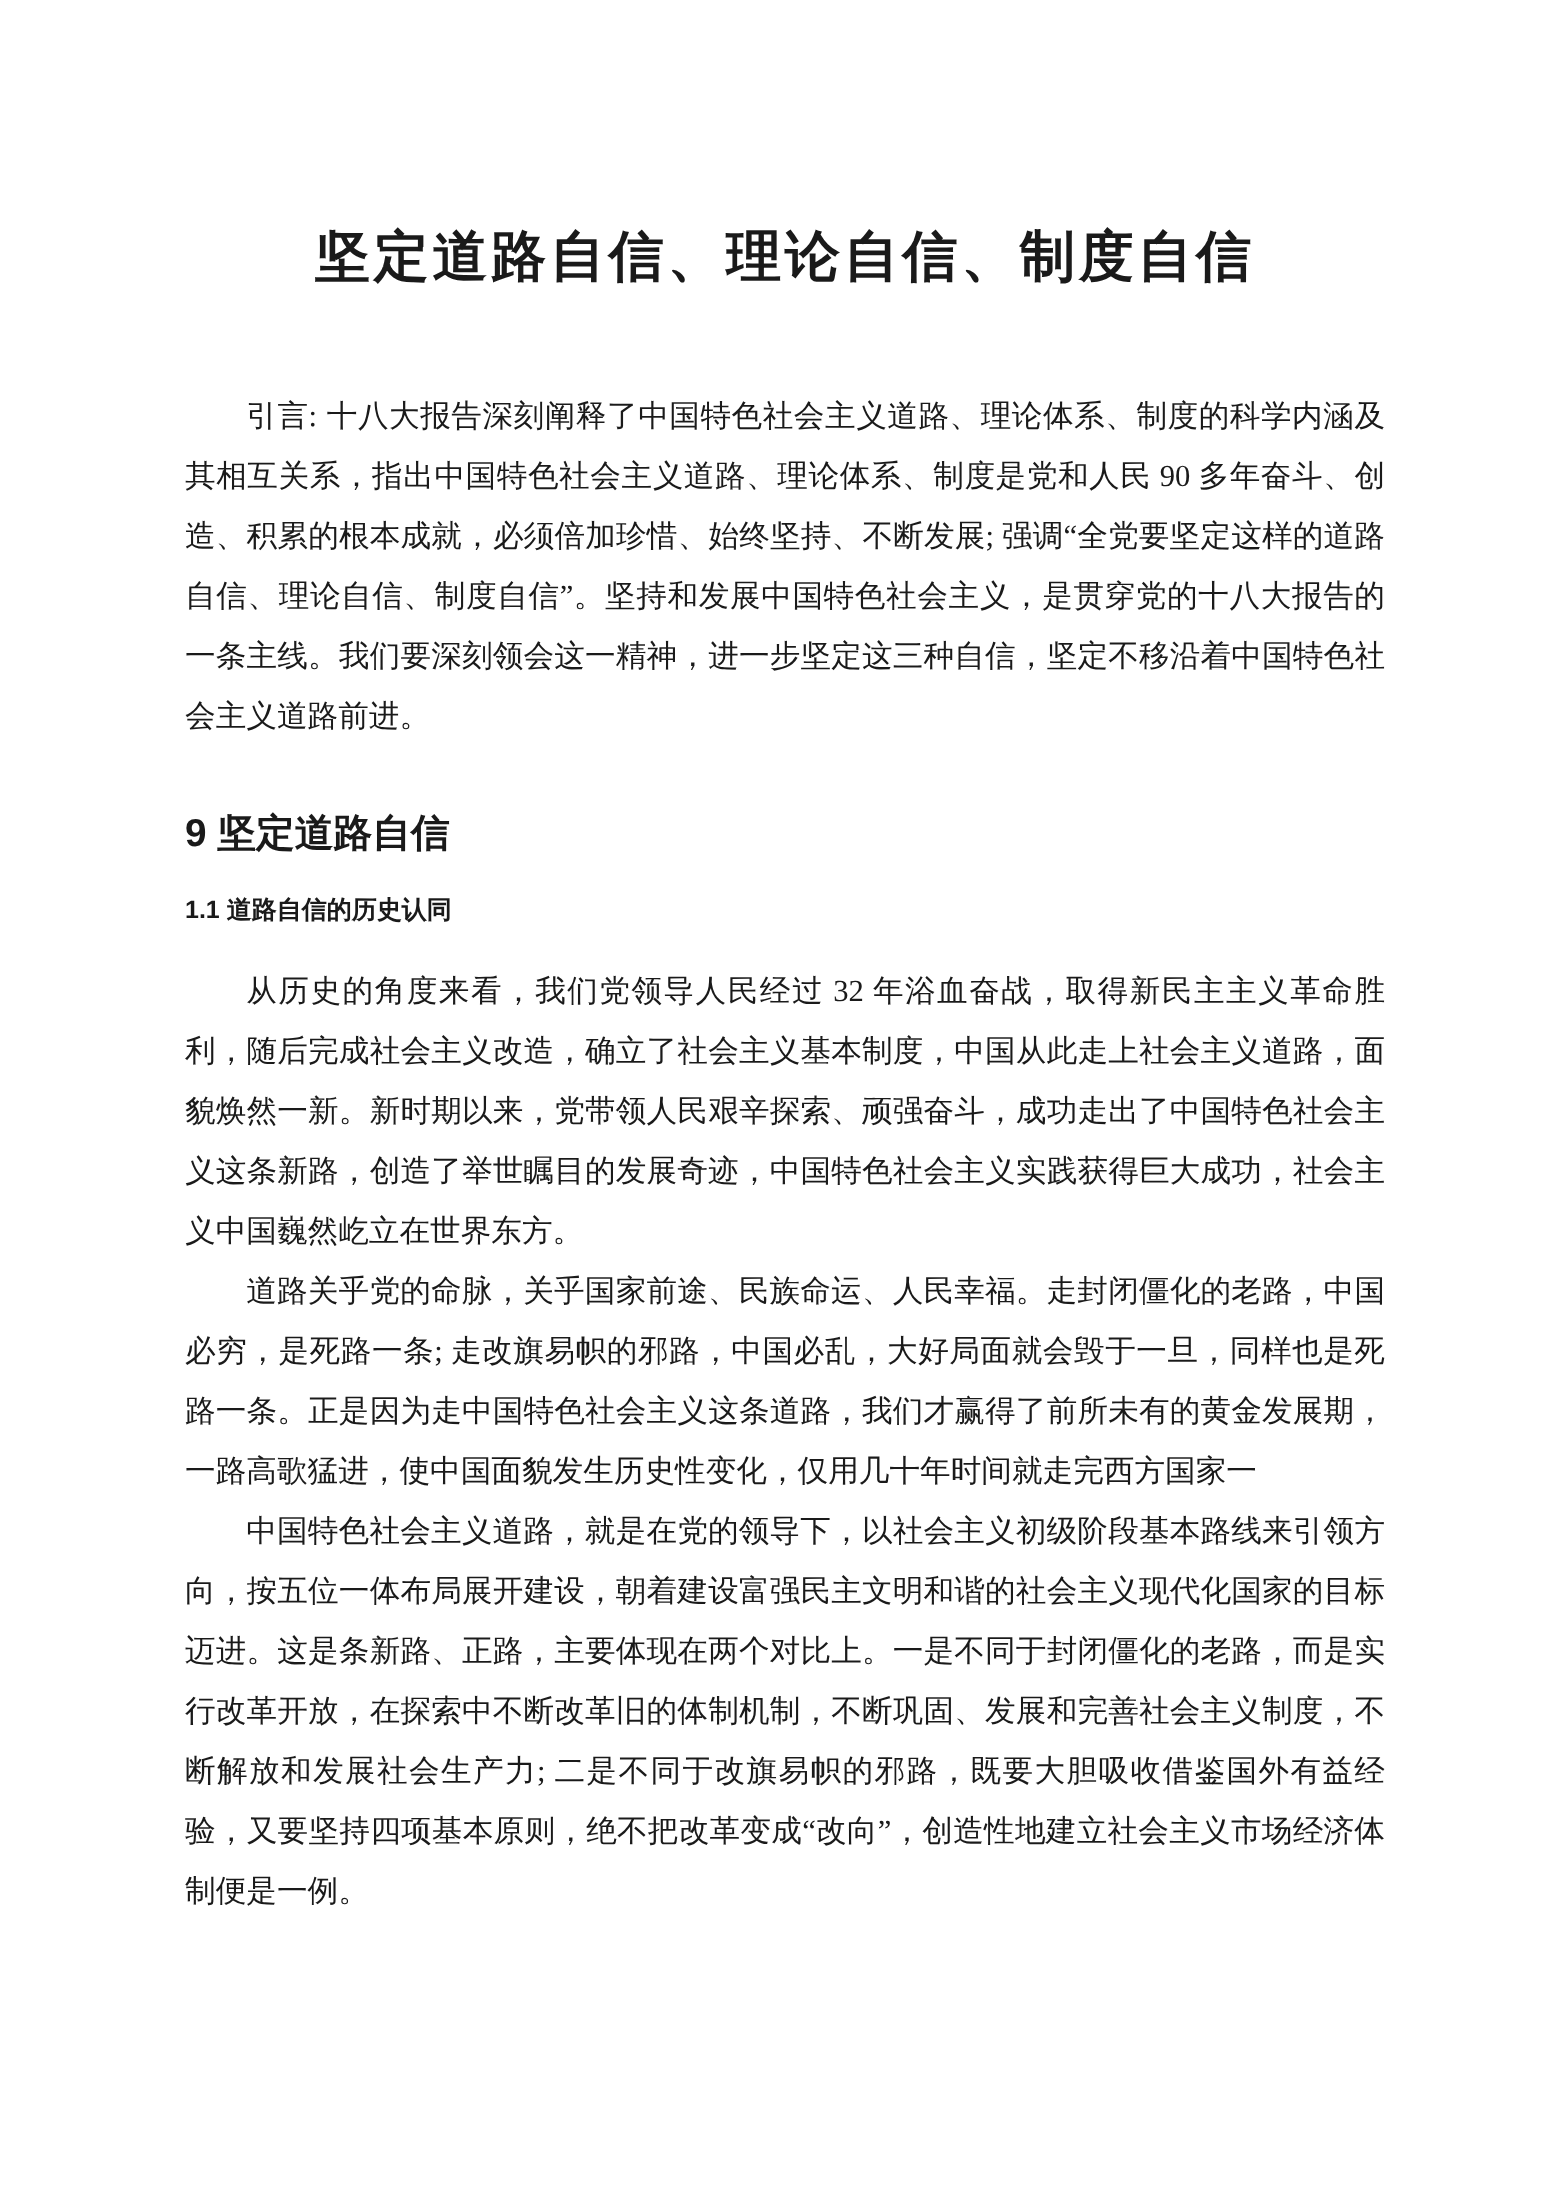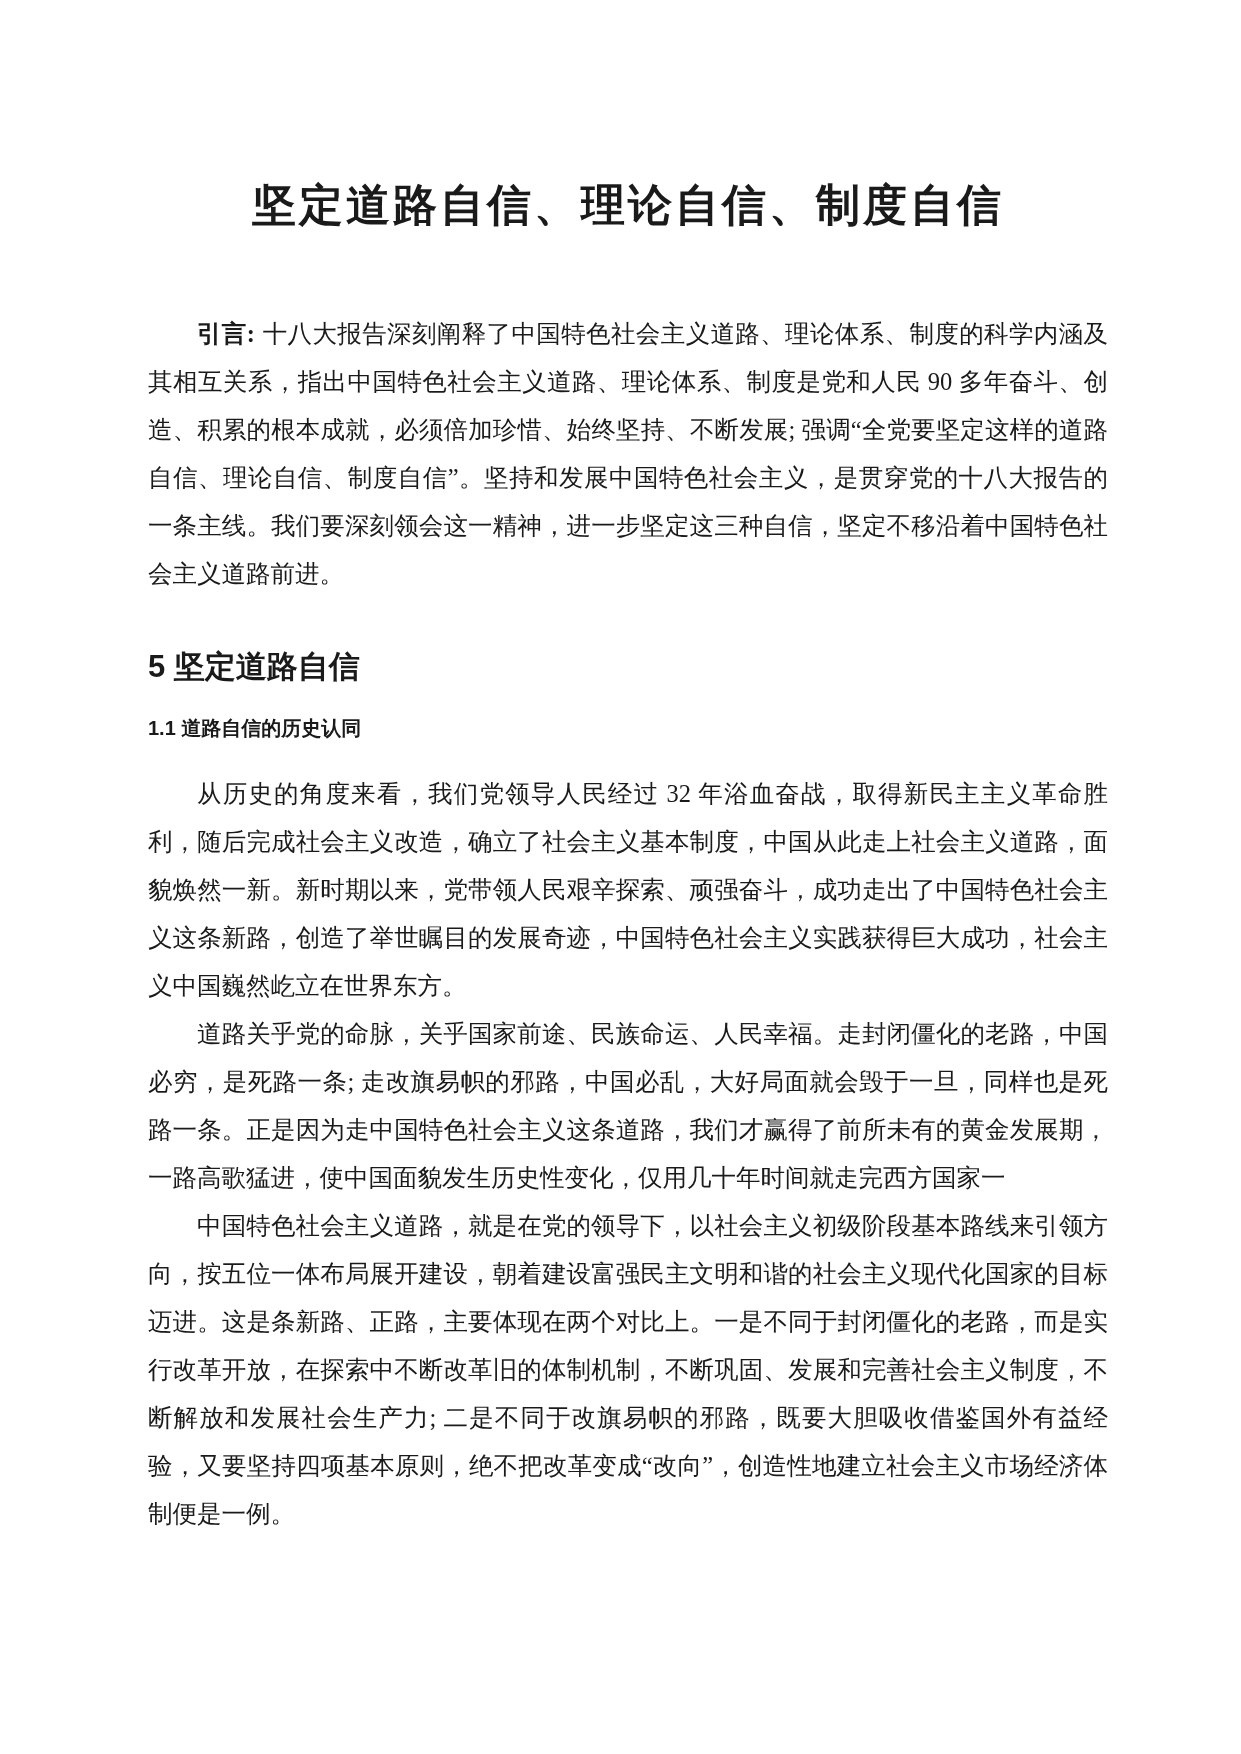--- a/index.html
+++ b/index.html
@@ -32,21 +32,21 @@
     font-size: 24.5px;
     line-height: 48px;
     text-align: justify;
     text-indent: 2em;
     font-weight: 400;
   }
   .intro-para {
     margin-top: 78px;
   }
   .intro-label {
-    font-weight: 700;
+    font-weight: 400;
     margin-right: 0.3em;
   }
   .h-section {
     margin: 48px 0 0 0;
     font-family: "Liberation Sans", "DejaVu Sans", sans-serif;
     font-size: 31px;
     line-height: 42px;
     font-weight: 700;
   }
   .h-subsection {
@@ -59,21 +59,21 @@
 </style>
 </head>
 <body>
 
 <div class="page">
 
   <h1 class="doc-title">坚定道路自信、理论自信、制度自信</h1>
 
   <p class="body-para intro-para"><strong class="intro-label">引言:</strong><span>十八大报告深刻阐释了中国特色社会主义道路、理论体系、制度的科学内涵及其相互关系，指出中国特色社会主义道路、理论体系、制度是党和人民 90 多年奋斗、创造、积累的根本成就，必须倍加珍惜、始终坚持、不断发展; 强调“全党要坚定这样的道路自信、理论自信、制度自信”。坚持和发展中国特色社会主义，是贯穿党的十八大报告的一条主线。我们要深刻领会这一精神，进一步坚定这三种自信，坚定不移沿着中国特色社会主义道路前进。</span></p>
 
-  <h2 class="h-section">5 坚定道路自信</h2>
+  <h2 class="h-section">9 坚定道路自信</h2>
 
   <h3 class="h-subsection">1.1 道路自信的历史认同</h3>
 
   <p class="body-para">从历史的角度来看，我们党领导人民经过 32 年浴血奋战，取得新民主主义革命胜利，随后完成社会主义改造，确立了社会主义基本制度，中国从此走上社会主义道路，面貌焕然一新。新时期以来，党带领人民艰辛探索、顽强奋斗，成功走出了中国特色社会主义这条新路，创造了举世瞩目的发展奇迹，中国特色社会主义实践获得巨大成功，社会主义中国巍然屹立在世界东方。</p>
 
   <p class="body-para">道路关乎党的命脉，关乎国家前途、民族命运、人民幸福。走封闭僵化的老路，中国必穷，是死路一条; 走改旗易帜的邪路，中国必乱，大好局面就会毁于一旦，同样也是死路一条。正是因为走中国特色社会主义这条道路，我们才赢得了前所未有的黄金发展期，一路高歌猛进，使中国面貌发生历史性变化，仅用几十年时间就走完西方国家一</p>
 
   <p class="body-para">中国特色社会主义道路，就是在党的领导下，以社会主义初级阶段基本路线来引领方向，按五位一体布局展开建设，朝着建设富强民主文明和谐的社会主义现代化国家的目标迈进。这是条新路、正路，主要体现在两个对比上。一是不同于封闭僵化的老路，而是实行改革开放，在探索中不断改革旧的体制机制，不断巩固、发展和完善社会主义制度，不断解放和发展社会生产力; 二是不同于改旗易帜的邪路，既要大胆吸收借鉴国外有益经验，又要坚持四项基本原则，绝不把改革变成“改向”，创造性地建立社会主义市场经济体制便是一例。</p>
 
 </div>

